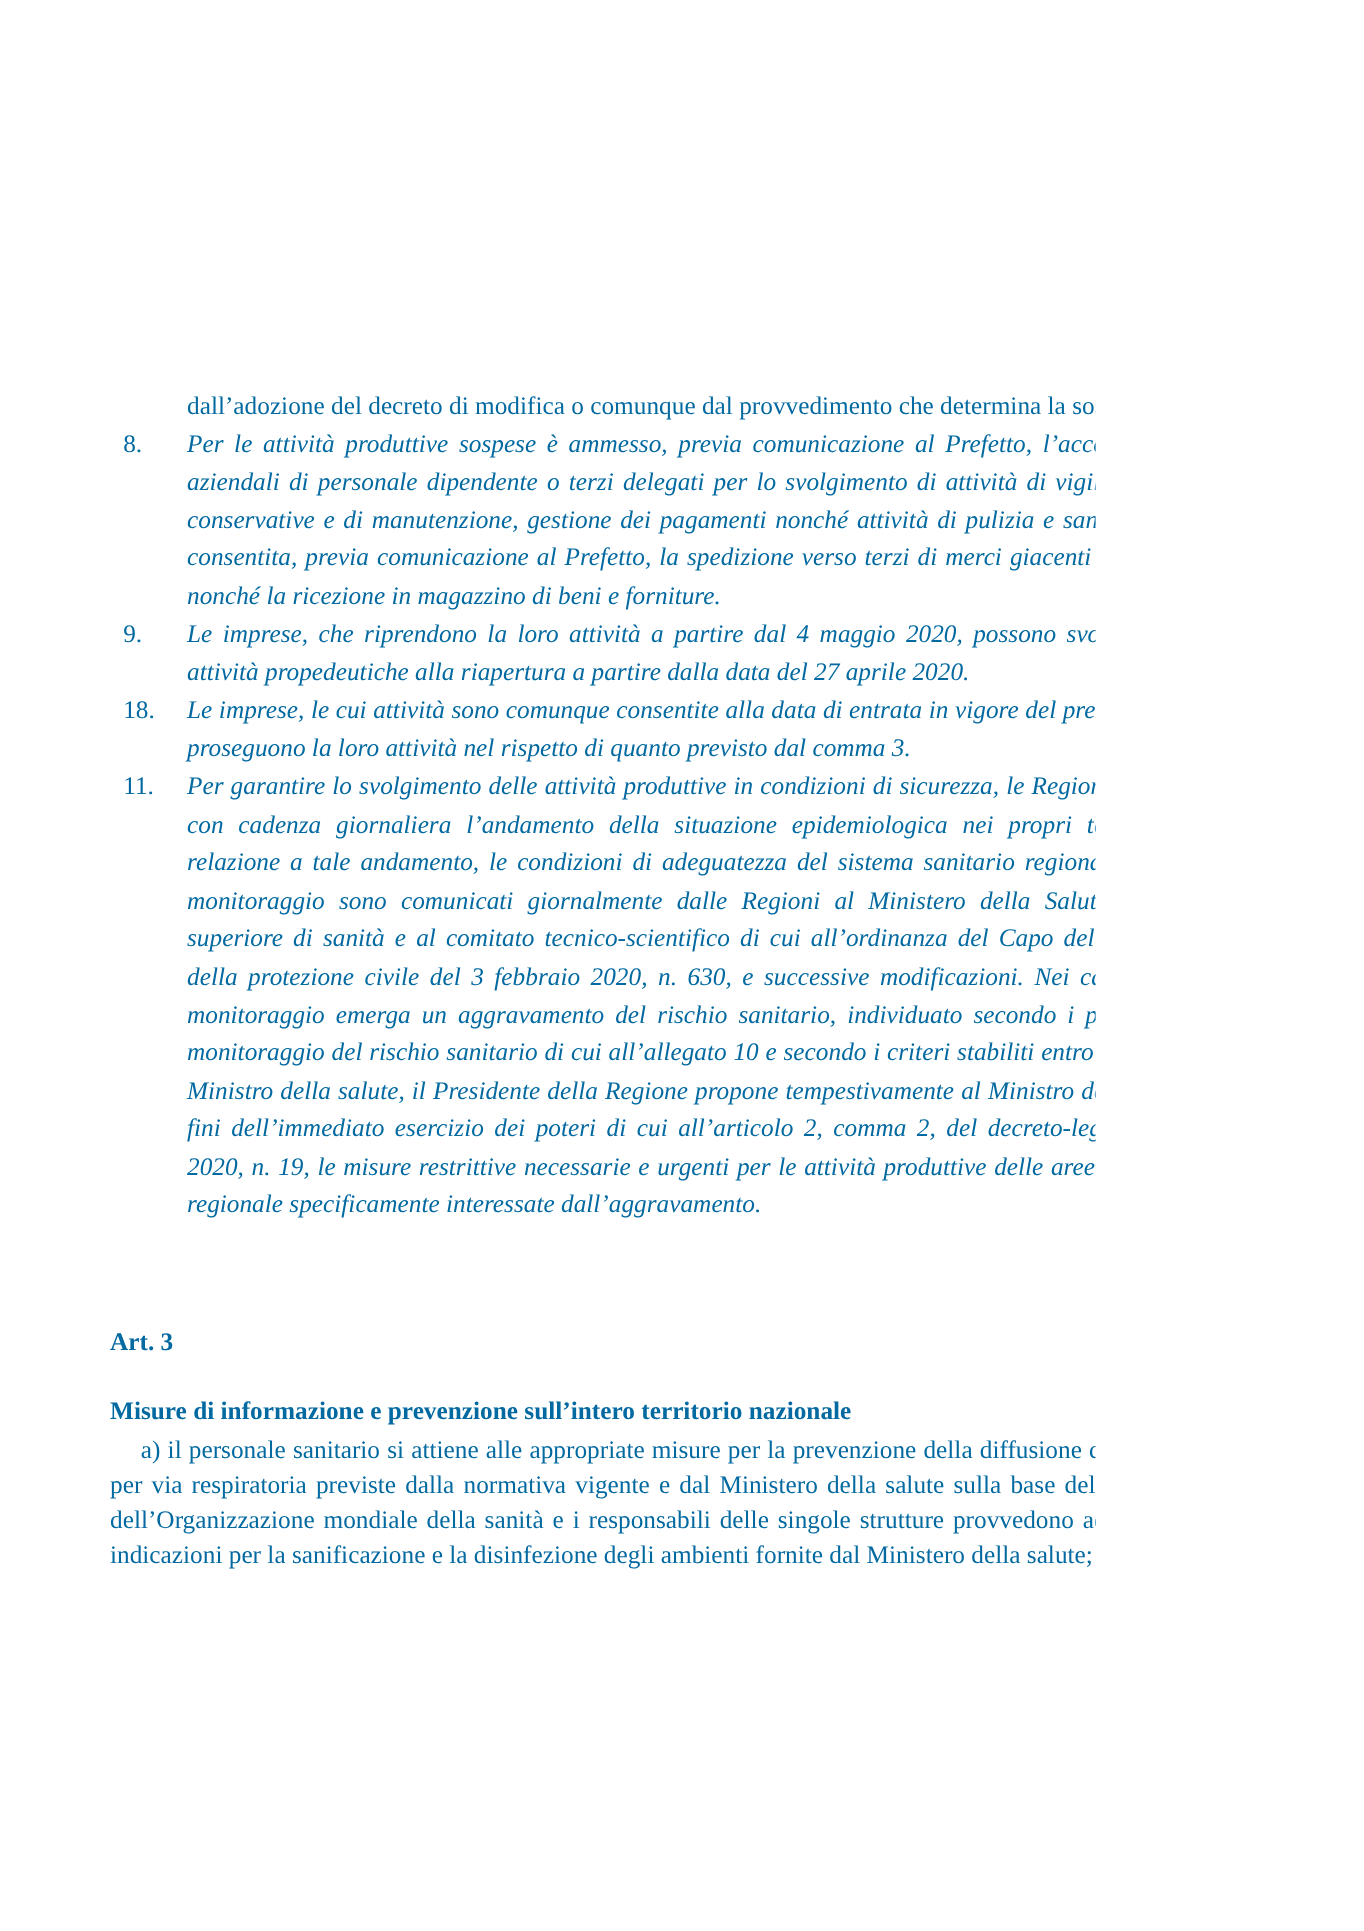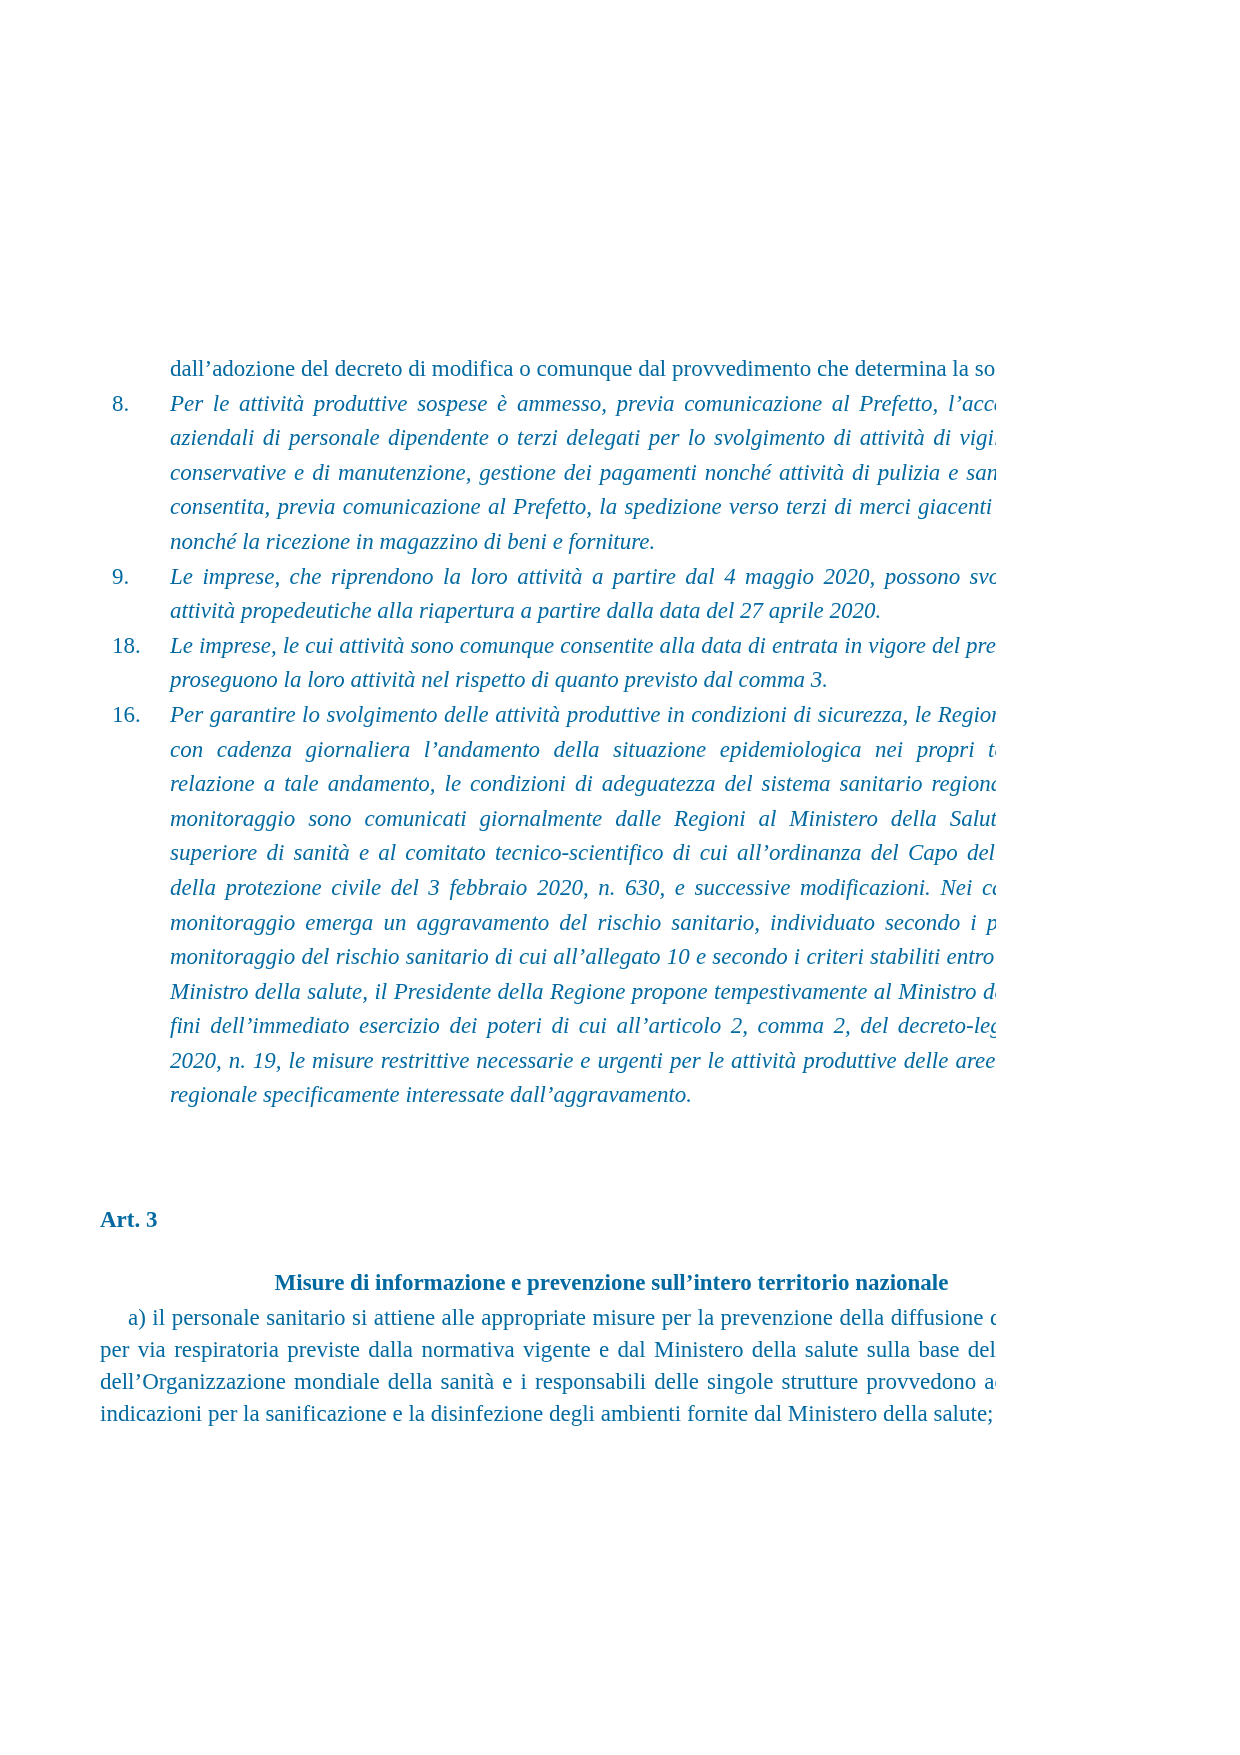--- a/index.html
+++ b/index.html
@@ -49,21 +49,20 @@
   .art {
     margin-top: 90px;
     font-size: 23px;
     font-weight: bold;
     text-align: left;
   }
   .sub {
     margin-top: 28px;
     font-size: 23px;
     font-weight: bold;
-    text-align: center;
   }
   .intro {
     margin-top: 22px;
     text-align: left;
   }
   .pa {
     margin-top: 2px;
     line-height: 32px;
     text-align: justify;
     text-indent: 28px;
@@ -86,21 +85,21 @@
       <div class="num">9.</div>
       <div class="txt">Le imprese, che riprendono la loro attività a partire dal 4 maggio 2020, possono svolgere tutte le attività propedeutiche alla riapertura a partire dalla data del 27 aprile 2020.</div>
     </div>
 
     <div class="li">
       <div class="num">18.</div>
       <div class="txt">Le imprese, le cui attività sono comunque consentite alla data di entrata in vigore del presente decreto, proseguono la loro attività nel rispetto di quanto previsto dal comma 3.</div>
     </div>
 
     <div class="li">
-      <div class="num">16.</div>
+      <div class="num">11.</div>
       <div class="txt">Per garantire lo svolgimento delle attività produttive in condizioni di sicurezza, le Regioni monitorano con cadenza giornaliera l’andamento della situazione epidemiologica nei propri territori e, in relazione a tale andamento, le condizioni di adeguatezza del sistema sanitario regionale. I dati del monitoraggio sono comunicati giornalmente dalle Regioni al Ministero della Salute, all’Istituto superiore di sanità e al comitato tecnico-scientifico di cui all’ordinanza del Capo del dipartimento della protezione civile del 3 febbraio 2020, n. 630, e successive modificazioni. Nei casi in cui dal monitoraggio emerga un aggravamento del rischio sanitario, individuato secondo i principi per il monitoraggio del rischio sanitario di cui all’allegato 10 e secondo i criteri stabiliti entro tre giorni dal Ministro della salute, il Presidente della Regione propone tempestivamente al Ministro della Salute, ai fini dell’immediato esercizio dei poteri di cui all’articolo 2, comma 2, del decreto-legge 25 marzo 2020, n. 19, le misure restrittive necessarie e urgenti per le attività produttive delle aree del territorio regionale specificamente interessate dall’aggravamento.</div>
     </div>
 
     <h2 class="art">Art. 3</h2>
 
     <h3 class="sub">Misure di informazione e prevenzione sull’intero territorio nazionale</h3>
 
 
     <p class="pa">a) il personale sanitario si attiene alle appropriate misure per la prevenzione della diffusione delle infezioni per via respiratoria previste dalla normativa vigente e dal Ministero della salute sulla base delle indicazioni dell’Organizzazione mondiale della sanità e i responsabili delle singole strutture provvedono ad applicare le indicazioni per la sanificazione e la disinfezione degli ambienti fornite dal Ministero della salute;</p>
 

